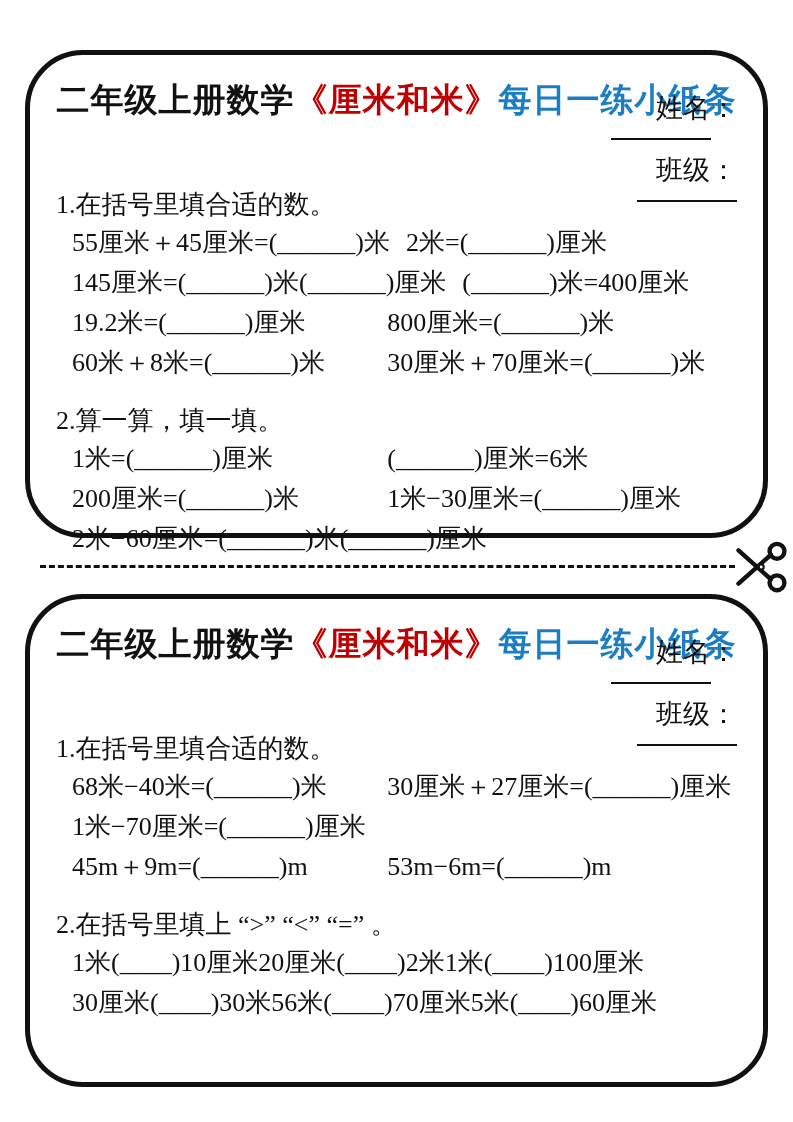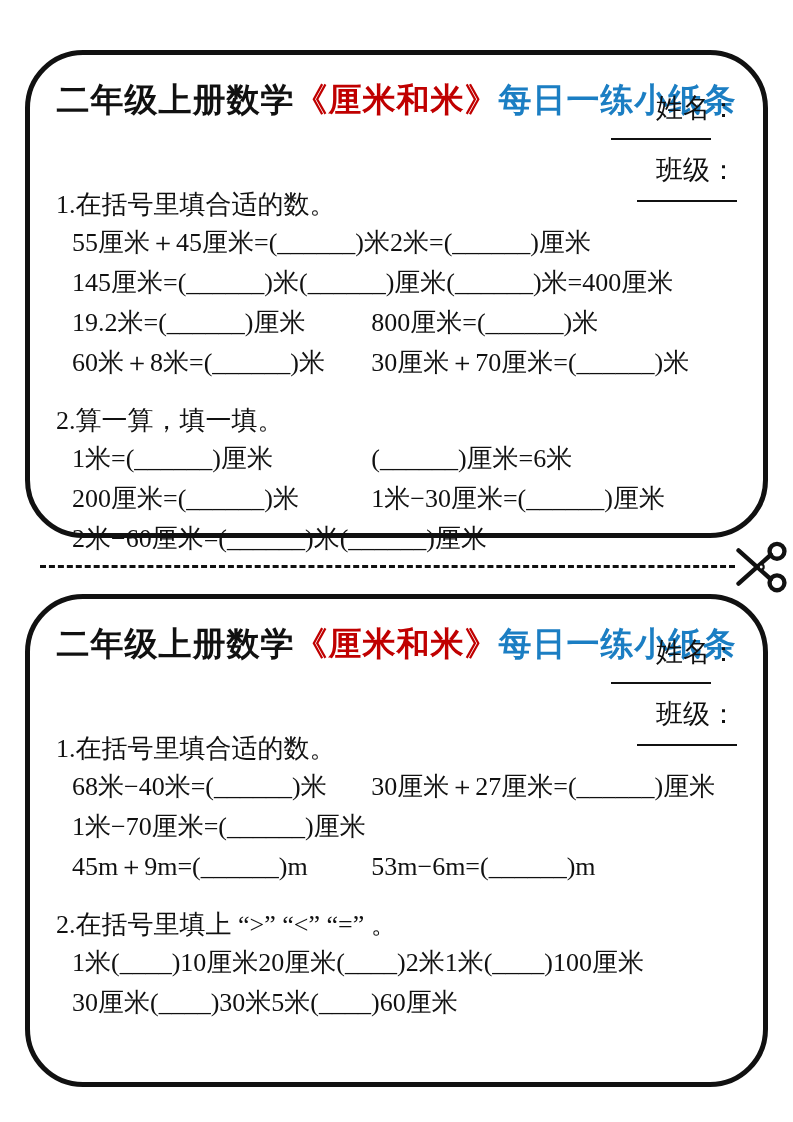--- a/index.html
+++ b/index.html
@@ -62,20 +62,21 @@
     margin-top: 19px;
     white-space: nowrap;
   }
   .prow {
     display: flex;
     align-items: flex-start;
     padding-left: 16px;
     font-size: 26px;
     line-height: 40px;
     white-space: nowrap;
+    gap: 16px;
   }
   .prow .p  { display: inline-block; }
   .prow .p.left  { min-width: 45%; }
   .prow3 {
     display: flex;
     justify-content: flex-start;
     padding-left: 16px;
     padding-right: 4px;
     font-size: 26px;
     line-height: 40px;
@@ -190,17 +191,18 @@
 
     <div class="heading">2.在括号里填上 “&gt;” “&lt;” “=” 。</div>
 
     <div class="prow3">
       <span class="p">1米(____)10厘米</span>
       <span class="p">20厘米(____)2米</span>
       <span class="p">1米(____)100厘米</span>
     </div>
     <div class="prow3">
       <span class="p">30厘米(____)30米</span>
+      <span class="p">56米(____)70厘米</span>
       <span class="p">5米(____)60厘米</span>
     </div>
   </section>
 
 </div>
 
 </body></html>

